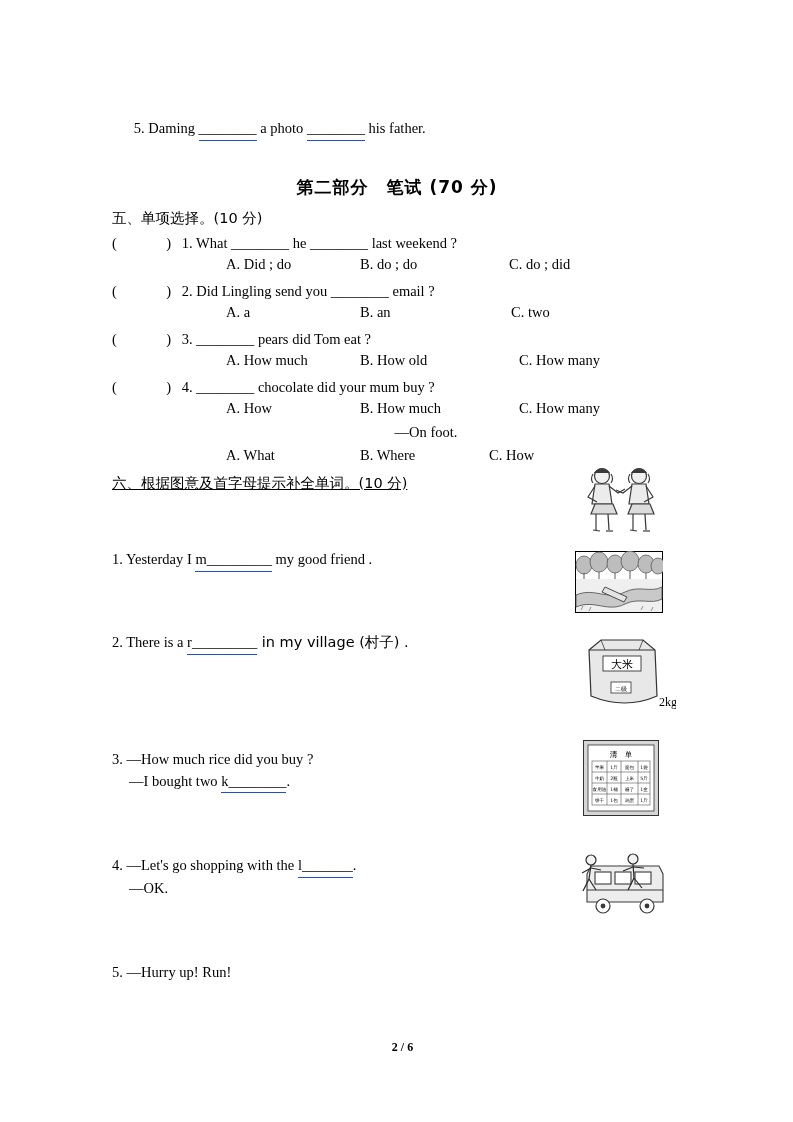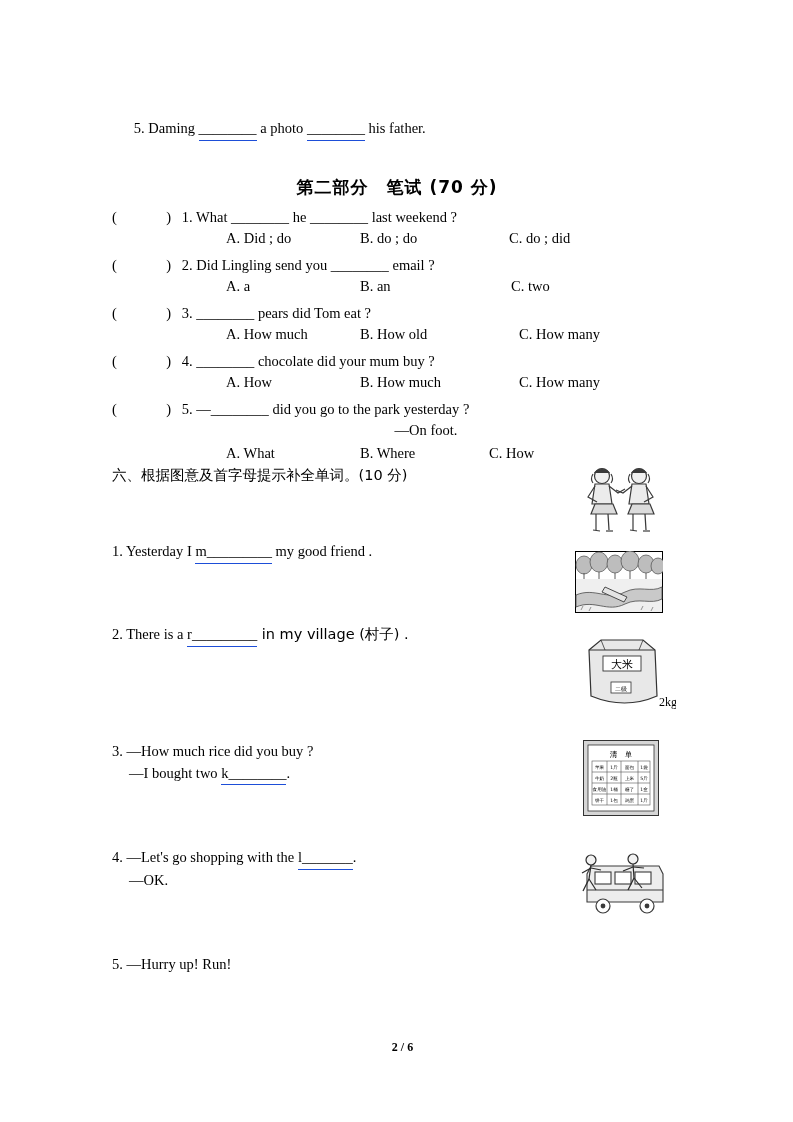--- a/index.html
+++ b/index.html
@@ -114,20 +114,21 @@
 <div class="page">
 
   <div class="content">
 
     <div class="line" style="margin-top:0;">
       <span>5. Daming </span><span class="u">________</span><span> a photo </span><span class="u">________</span><span> his father.</span>
     </div>
 
     <div class="part-title cn">第二部分　笔试 (70 分)</div>
 
+    <div class="sec-head cn">五、单项选择。(10 分)</div>
 
     <div class="q">
       <span class="paren">(&nbsp;&nbsp;&nbsp;&nbsp;)</span>
       <span>1.</span>
       <span>What ________ he ________ last weekend ?</span>
     </div>
     <div class="opts">
       <span class="opt opt-a">A. Did ; do</span>
       <span class="opt opt-b">B. do ; do</span>
       <span class="opt opt-c">C. do ; did</span>
@@ -159,33 +160,28 @@
       <span class="paren">(&nbsp;&nbsp;&nbsp;&nbsp;)</span>
       <span>4.</span>
       <span>________ chocolate did your mum buy ?</span>
     </div>
     <div class="opts">
       <span class="opt opt-a">A. How</span>
       <span class="opt opt-b">B. How much</span>
       <span class="opt opt-c" style="left:293px;">C. How many</span>
     </div>
 
-    <div class="q">
-      <span class="paren">(&nbsp;&nbsp;&nbsp;&nbsp;)</span>
-      <span>5.</span>
-      <span>—________ did you go to the park yesterday ?</span>
-    </div>
     <div class="sub-line" style="margin-top:4px;text-align:center;">—On foot.</div>
     <div class="opts" style="margin-top:6px;">
       <span class="opt opt-a">A. What</span>
       <span class="opt opt-b">B. Where</span>
       <span class="opt opt-c" style="left:263px;">C. How</span>
     </div>
 
-    <div class="sec-head cn" style="margin-top:1px;">六、根据图意及首字母提示补全单词。(10 分)</div>
+    <div class="sec-head cn" style="margin-top:7px;text-decoration:underline;">六、根据图意及首字母提示补全单词。(10 分)</div>
 
     <div class="fill-item" style="margin-top:56px;">
       <span>1.</span><span> Yesterday I </span><span class="u" style="min-width:0;">m</span><span class="u" style="min-width:0;">_________</span><span> my good friend .</span>
     </div>
 
     <div class="fill-item" style="margin-top:60px;">
       <span>2.</span><span>  There is a </span><span class="u" style="min-width:0;">r</span><span class="u" style="min-width:0;">_________</span><span class="cn"> in my village (村子) .</span>
     </div>
 
     <div class="fill-item" style="margin-top:94px;">

